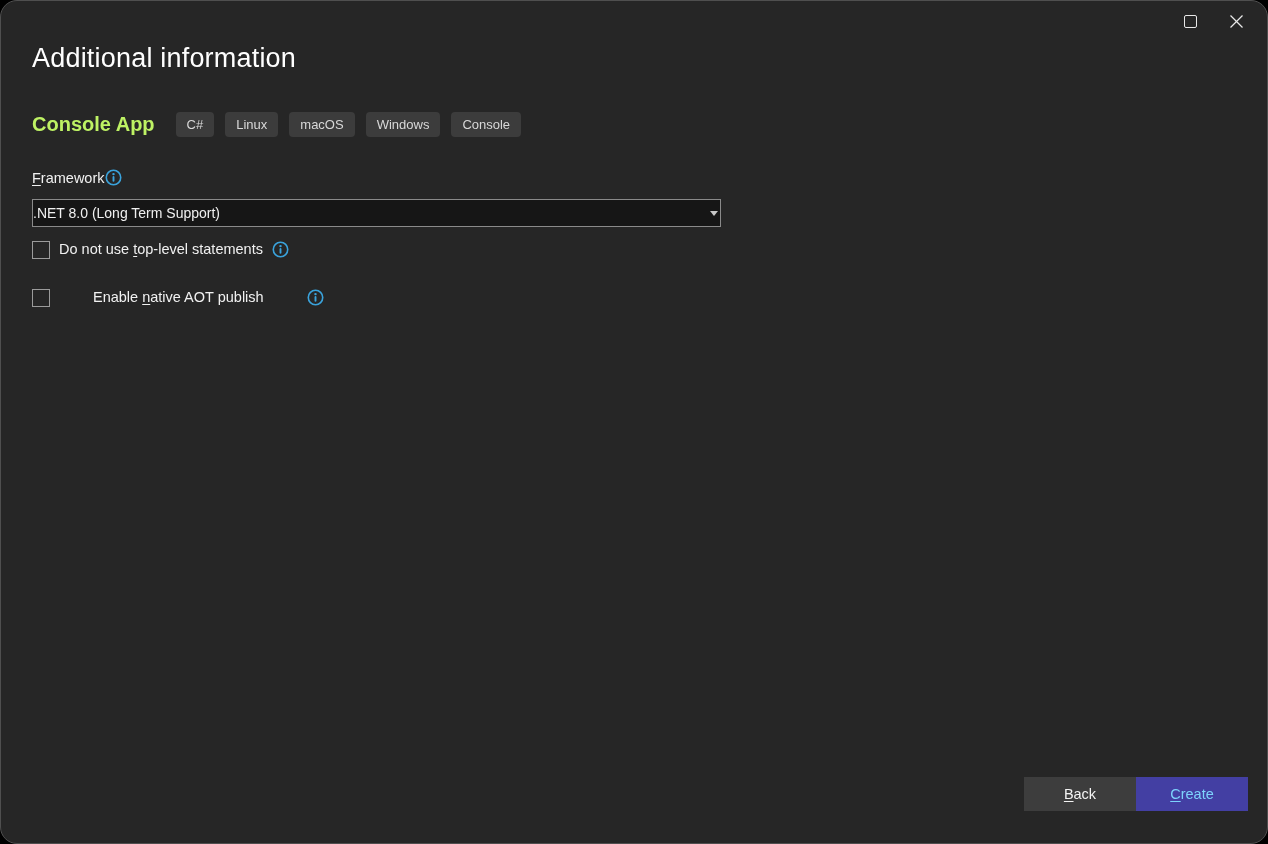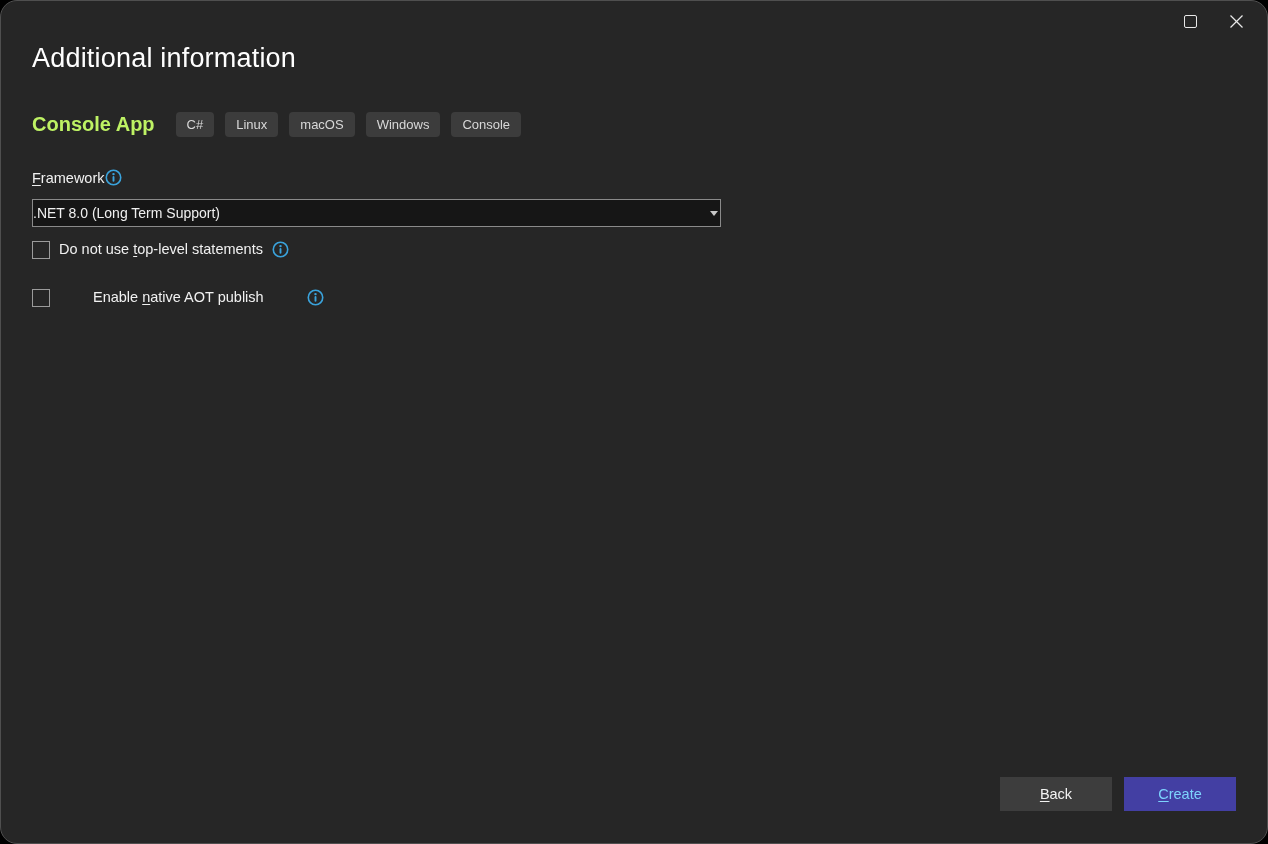--- a/index.html
+++ b/index.html
@@ -99,22 +99,22 @@
   .checkbox {
     width: 18px; height: 18px;
     border: 1px solid #9b9b9b;
     background: transparent;
     flex: 0 0 auto;
   }
   .option-label { display: inline; }
 
   
   .footer {
-    position: absolute; right: 31px; bottom: 32px;
-    display: flex; gap: 12px;
+    position: absolute; right: 19px; bottom: 32px;
+    display: flex; gap: 0;
   }
   .btn {
     width: 112px; height: 34px;
     display: flex; align-items: center; justify-content: center;
     font-size: 14.5px;
     border: none;
     cursor: default;
   }
   .btn-back { background: #3d3d3d; color: #f3f3f3; }
   .btn-create { background: #433fa3; color: #7dd3fc; }

